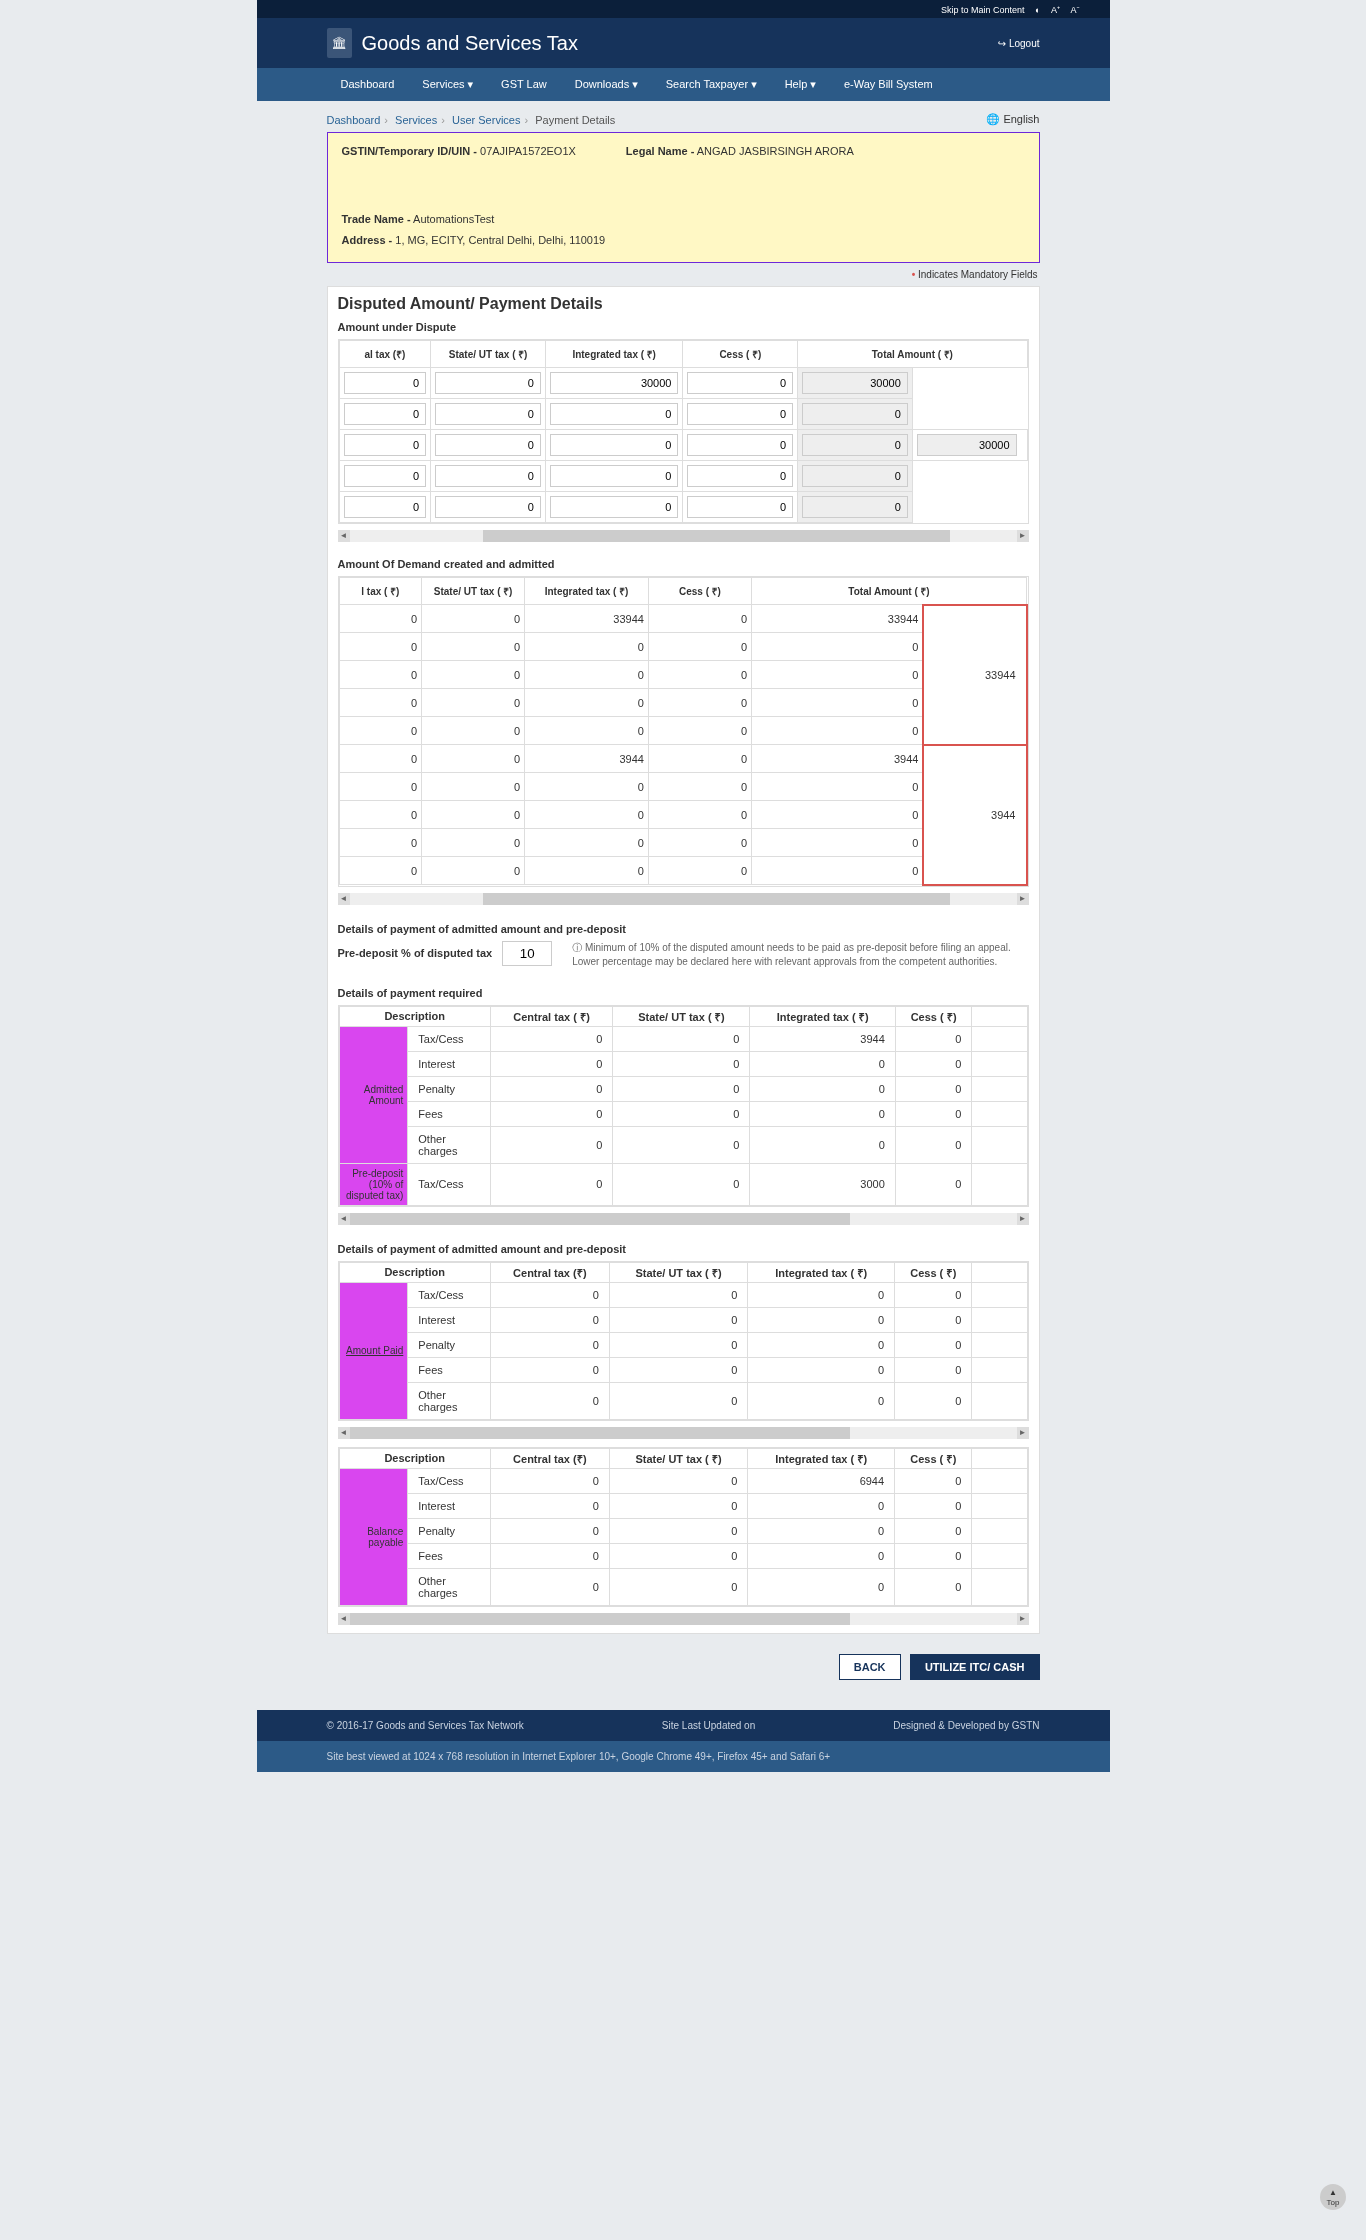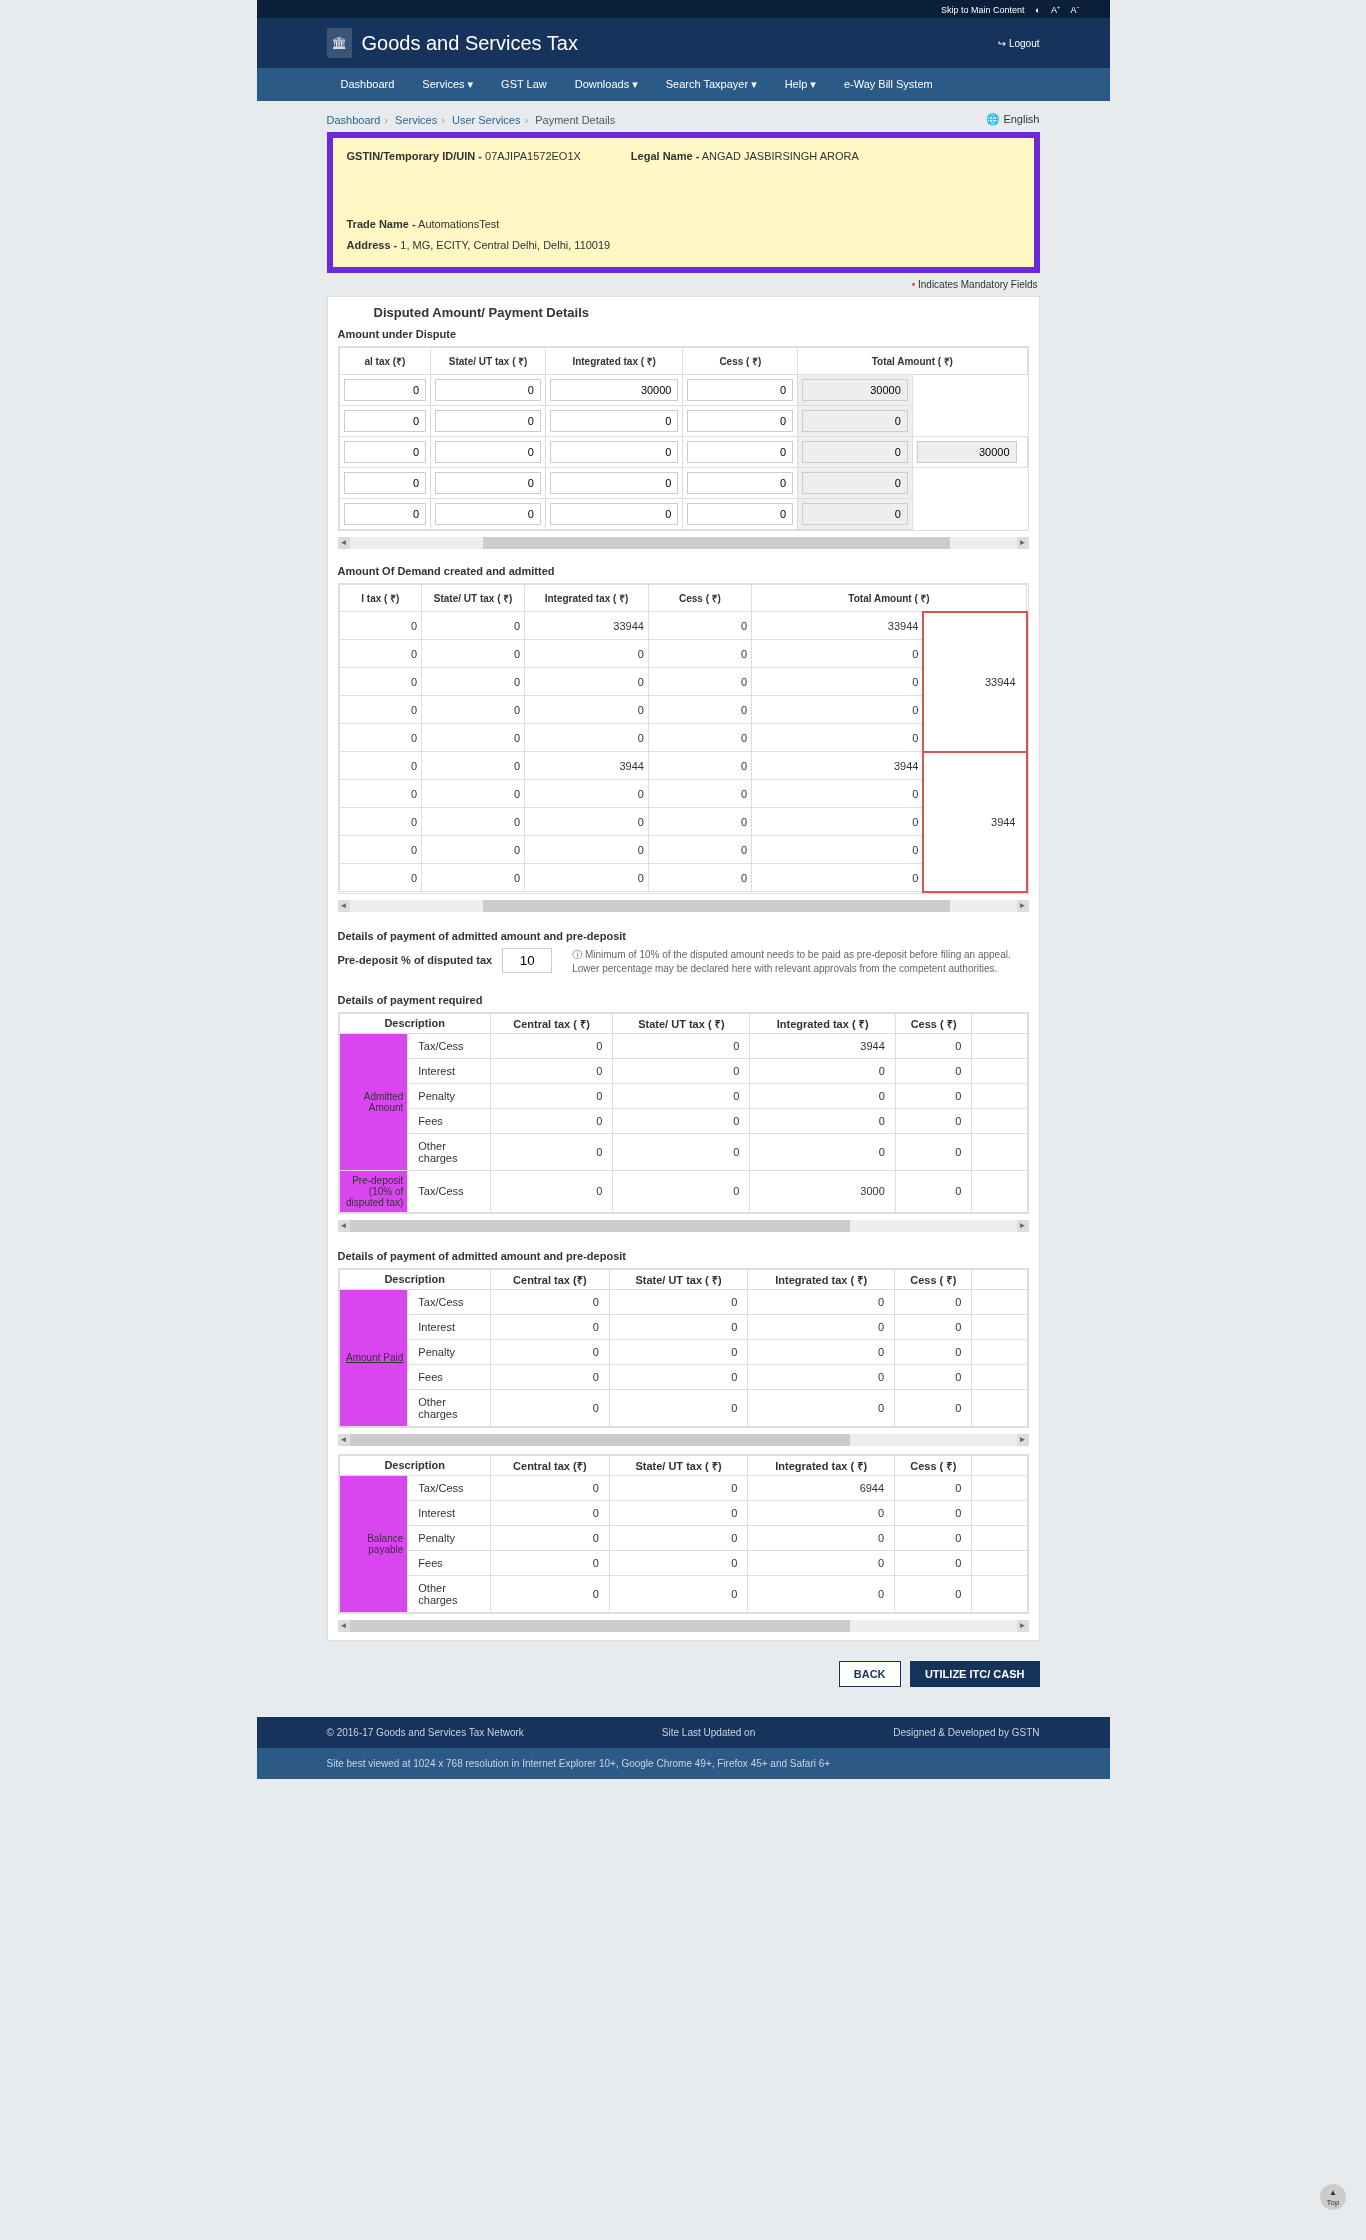--- a/index.html
+++ b/index.html
@@ -20,30 +20,30 @@
 .nav-item { padding:10px 14px; font-size:11px; cursor:pointer; color:#fff; }
 
 .content { padding:8px 70px 20px 70px; }
 
 .crumbs { display:flex; justify-content:space-between; align-items:center; font-size:11px; padding:4px 0 6px 0; }
 .crumbs a { color:#2a6496; text-decoration:none; }
 .crumbs .cur { color:#555; }
 .crumbs .sep { color:#999; margin:0 4px; }
 .lang { color:#333; }
 
-.info-box { background:#fff8c5; border:6px solid #6d28d9; padding:10px 14px 12px 14px; font-size:11px; line-height:1.6; }
+.info-box { background:#fff8c5; border:1px solid #6d28d9; padding:10px 14px 12px 14px; font-size:11px; line-height:1.6; }
 .info-row { display:flex; gap:50px; margin-bottom:4px; flex-wrap:wrap; }
 .ib-label { font-weight:bold; }
 .ib-val { color:#333; }
 
 .mandatory { text-align:right; font-size:10px; color:#333; padding:6px 2px; }
 .mandatory .star { color:#d9534f; font-weight:bold; }
 
 .panel { background:#fff; border:1px solid #ddd; margin-bottom:10px; }
-.panel-title { font-size:13px; font-weight:bold; padding:8px 10px; color:#333;margin-left:36px; }
+.panel-title { font-size:16px; font-weight:bold; padding:8px 10px; color:#333; }
 .subtitle { font-size:11px; font-weight:bold; padding:0 10px 6px 10px; }
 
 .table-wrap { margin:0 10px 6px 10px; border:1px solid #ddd; overflow:hidden; }
 .dt { width:100%; border-collapse:collapse; font-size:11px; }
 .dt th { background:#fff; border:1px solid #ddd; padding:6px 6px; font-weight:bold; text-align:center; font-size:10px; }
 .dt td { border:1px solid #ddd; padding:4px 4px; text-align:right; height:28px; }
 .dt input { width:100%; border:1px solid #ccc; padding:4px 6px; text-align:right; font-size:11px; }
 .dt .ro { background:#eee; }
 .dt .total-cell { background:#fff; border-left:1px solid #ddd; vertical-align:middle; text-align:right; padding-right:10px; }
 

